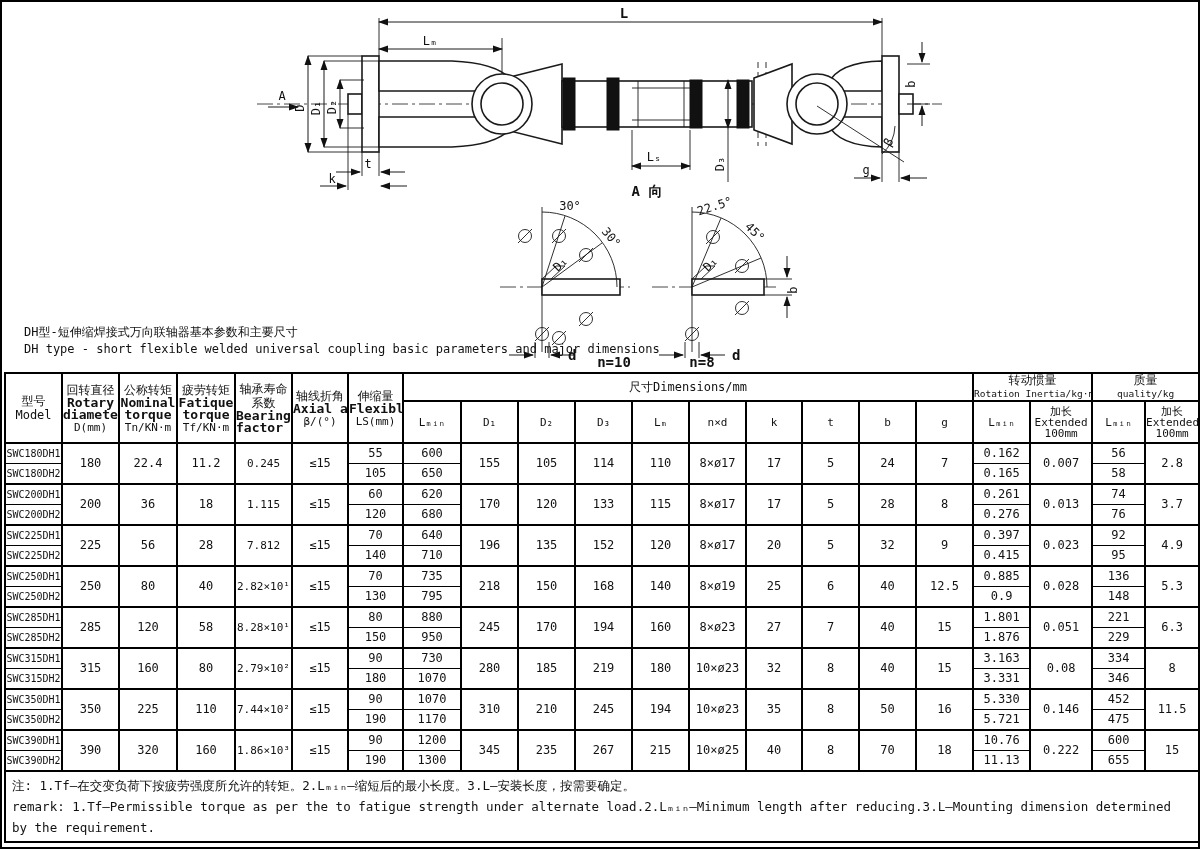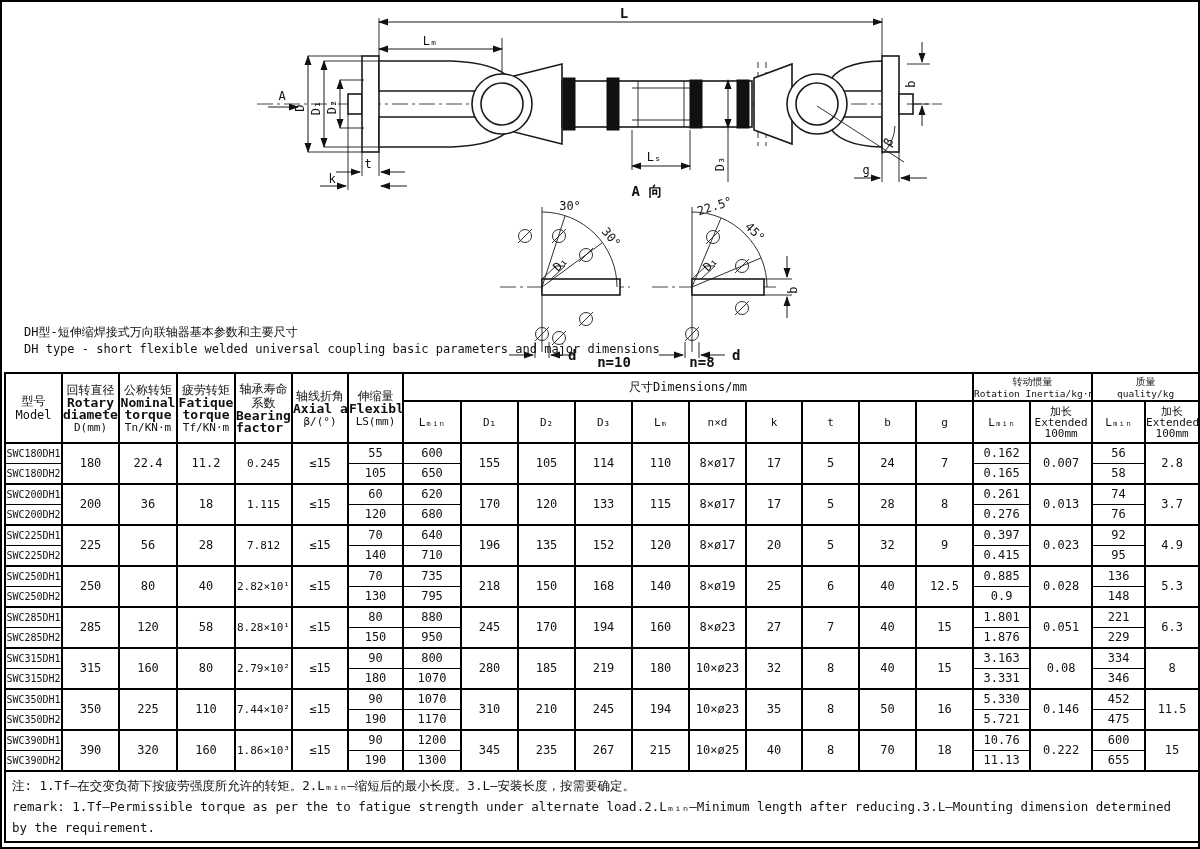--- a/index.html
+++ b/index.html
@@ -24,21 +24,21 @@
   .spec td{font-size:12px;height:19px;line-height:19px;}
   .spec td.model{font-size:10px;border-radius:8px;}
   .spec td.kl{font-size:11px;}
   .spec tr.ghead{height:28px;}
   .spec tr.shead{height:42px;}
   .spec tr.r1 td.s{border-bottom-width:1px;}
   .spec tr.r2 td.s{border-top-width:1px;margin-top:41px;}
   .h-cn{font-size:12px;line-height:14px;}
   .h-en{font-size:13px;line-height:12px;font-weight:bold;}
   .h-sym{font-size:11px;line-height:13px;}
-  .h-g1{font-size:10px;line-height:13px;}
+  .h-g1{font-size:12px;line-height:13px;font-family:Liberation Mono, monospace;}
   .h-g2{font-size:9.5px;line-height:12px;}
   .sub3{font-size:11px;line-height:11px;}
   .spec tr.notes td{text-align:left;font-size:12.5px;line-height:21px;padding:3px 6px;white-space:normal;height:auto;}
 </style>
 </head>
 <body>
 
 <div class="page">
 
   <svg width="1200" height="368" viewBox="0 0 1200 368">
@@ -491,21 +491,21 @@
           <td class="s">229</td>
         </tr>
         <tr class="r1">
           <td class="model s">SWC315DH1</td>
           <td rowspan="2">315</td>
           <td rowspan="2">160</td>
           <td rowspan="2">80</td>
           <td class="kl" rowspan="2">2.79×10²</td>
           <td rowspan="2">≤15</td>
           <td class="s">90</td>
-          <td class="s">800</td>
+          <td class="s">730</td>
           <td rowspan="2">280</td>
           <td rowspan="2">185</td>
           <td rowspan="2">219</td>
           <td rowspan="2">180</td>
           <td rowspan="2">10×ø23</td>
           <td rowspan="2">32</td>
           <td rowspan="2">8</td>
           <td rowspan="2">40</td>
           <td rowspan="2">15</td>
           <td class="s">3.163</td>

